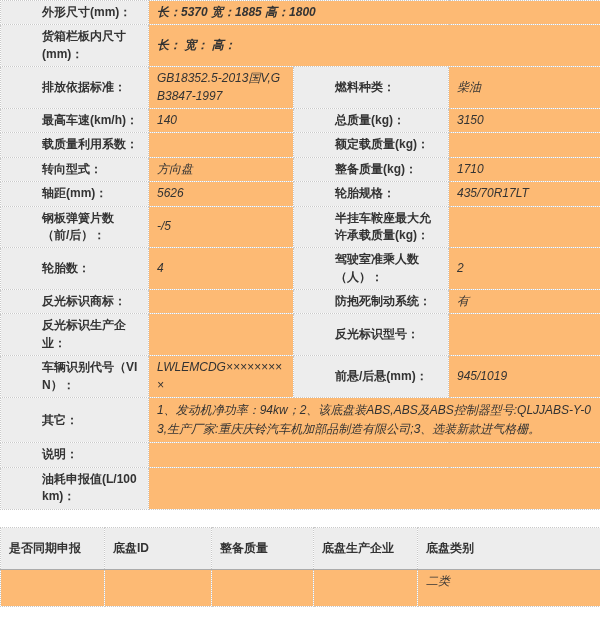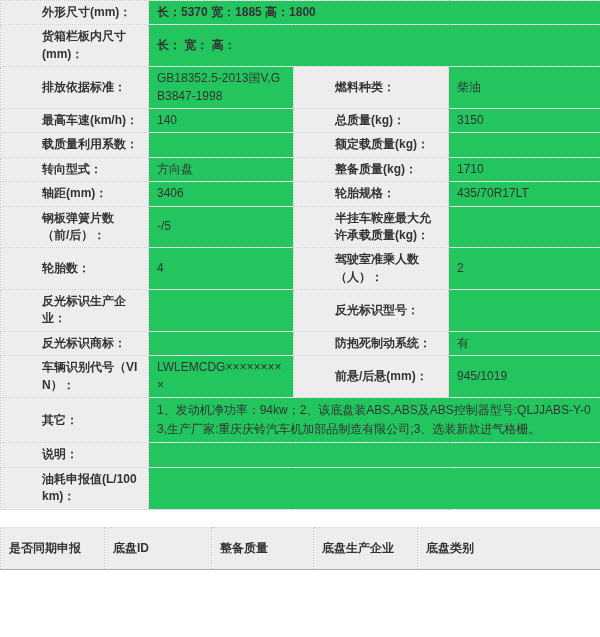--- a/index.html
+++ b/index.html
@@ -12,21 +12,21 @@
   table{border-collapse:collapse;width:600px;table-layout:fixed;}
   td,th{
     border:1px dotted #c9c9c9;
     padding:3px 8px;
     vertical-align:middle;
     line-height:1.45;
     word-break:break-all;
     overflow:hidden;
   }
   td.label{background:#ededed;font-weight:bold;padding-left:41px;}
-  td.value{background:#22c55e;font-weight:normal;}
+  td.value{background:#fdba74;font-weight:normal;font-style:italic;}
   td.value.bold{font-weight:bold;}
   table.sub th{
     background:#ededed;
     font-weight:bold;
     text-align:left;
     border:1px dotted #c9c9c9;
     border-bottom:1px solid #ababab;
     padding:12px 8px;
     margin-left:18px;
   }
@@ -48,21 +48,21 @@
       <tr>
         <td class="label">外形尺寸(mm)：</td>
         <td colspan="3" class="value bold">长：5370 宽：1885 高：1800</td>
       </tr>
       <tr>
         <td class="label">货箱栏板内尺寸(mm)：</td>
         <td colspan="3" class="value bold">长： 宽： 高：</td>
       </tr>
       <tr>
         <td class="label">排放依据标准：</td>
-        <td class="value">GB18352.5-2013国V,GB3847-1998</td>
+        <td class="value">GB18352.5-2013国V,GB3847-1997</td>
         <td class="label">燃料种类：</td>
         <td class="value">柴油</td>
       </tr>
       <tr>
         <td class="label">最高车速(km/h)：</td>
         <td class="value">140</td>
         <td class="label">总质量(kg)：</td>
         <td class="value">3150</td>
       </tr>
       <tr>
@@ -72,47 +72,47 @@
         <td class="value"></td>
       </tr>
       <tr>
         <td class="label">转向型式：</td>
         <td class="value">方向盘</td>
         <td class="label">整备质量(kg)：</td>
         <td class="value">1710</td>
       </tr>
       <tr>
         <td class="label">轴距(mm)：</td>
-        <td class="value">3406</td>
+        <td class="value">5626</td>
         <td class="label">轮胎规格：</td>
         <td class="value">435/70R17LT</td>
       </tr>
       <tr>
         <td class="label">钢板弹簧片数（前/后）：</td>
         <td class="value">-/5</td>
         <td class="label">半挂车鞍座最大允许承载质量(kg)：</td>
         <td class="value"></td>
       </tr>
       <tr>
         <td class="label">轮胎数：</td>
         <td class="value">4</td>
         <td class="label">驾驶室准乘人数（人）：</td>
         <td class="value">2</td>
       </tr>
       <tr>
+        <td class="label">反光标识商标：</td>
+        <td class="value"></td>
+        <td class="label">防抱死制动系统：</td>
+        <td class="value">有</td>
+      </tr>
+      <tr>
         <td class="label">反光标识生产企业：</td>
         <td class="value"></td>
         <td class="label">反光标识型号：</td>
         <td class="value"></td>
-      </tr>
-      <tr>
-        <td class="label">反光标识商标：</td>
-        <td class="value"></td>
-        <td class="label">防抱死制动系统：</td>
-        <td class="value">有</td>
       </tr>
       <tr>
         <td class="label">车辆识别代号（VIN）：</td>
         <td class="value">LWLEMCDG×××××××××</td>
         <td class="label">前悬/后悬(mm)：</td>
         <td class="value">945/1019</td>
       </tr>
       <tr>
         <td class="label">其它：</td>
         <td colspan="3" class="value" id="otherRowText">1、发动机净功率：94kw；2、该底盘装ABS,ABS及ABS控制器型号:QLJJABS-Y-03,生产厂家:重庆庆铃汽车机加部品制造有限公司;3、选装新款进气格栅。</td>
@@ -139,16 +139,23 @@
       <col style="width:183px">
   </colgroup>
   <tbody id="chassis-body">
       <tr>
         <th>是否同期申报</th>
         <th>底盘ID</th>
         <th>整备质量</th>
         <th>底盘生产企业</th>
         <th>底盘类别</th>
       </tr>
+      <tr class="tall-top">
+        <td class="value"></td>
+        <td class="value"></td>
+        <td class="value"></td>
+        <td class="value"></td>
+        <td class="value">二类</td>
+      </tr>
     </tbody>
 </table>
 
 <div class="gap"></div>
 
 </body></html>

